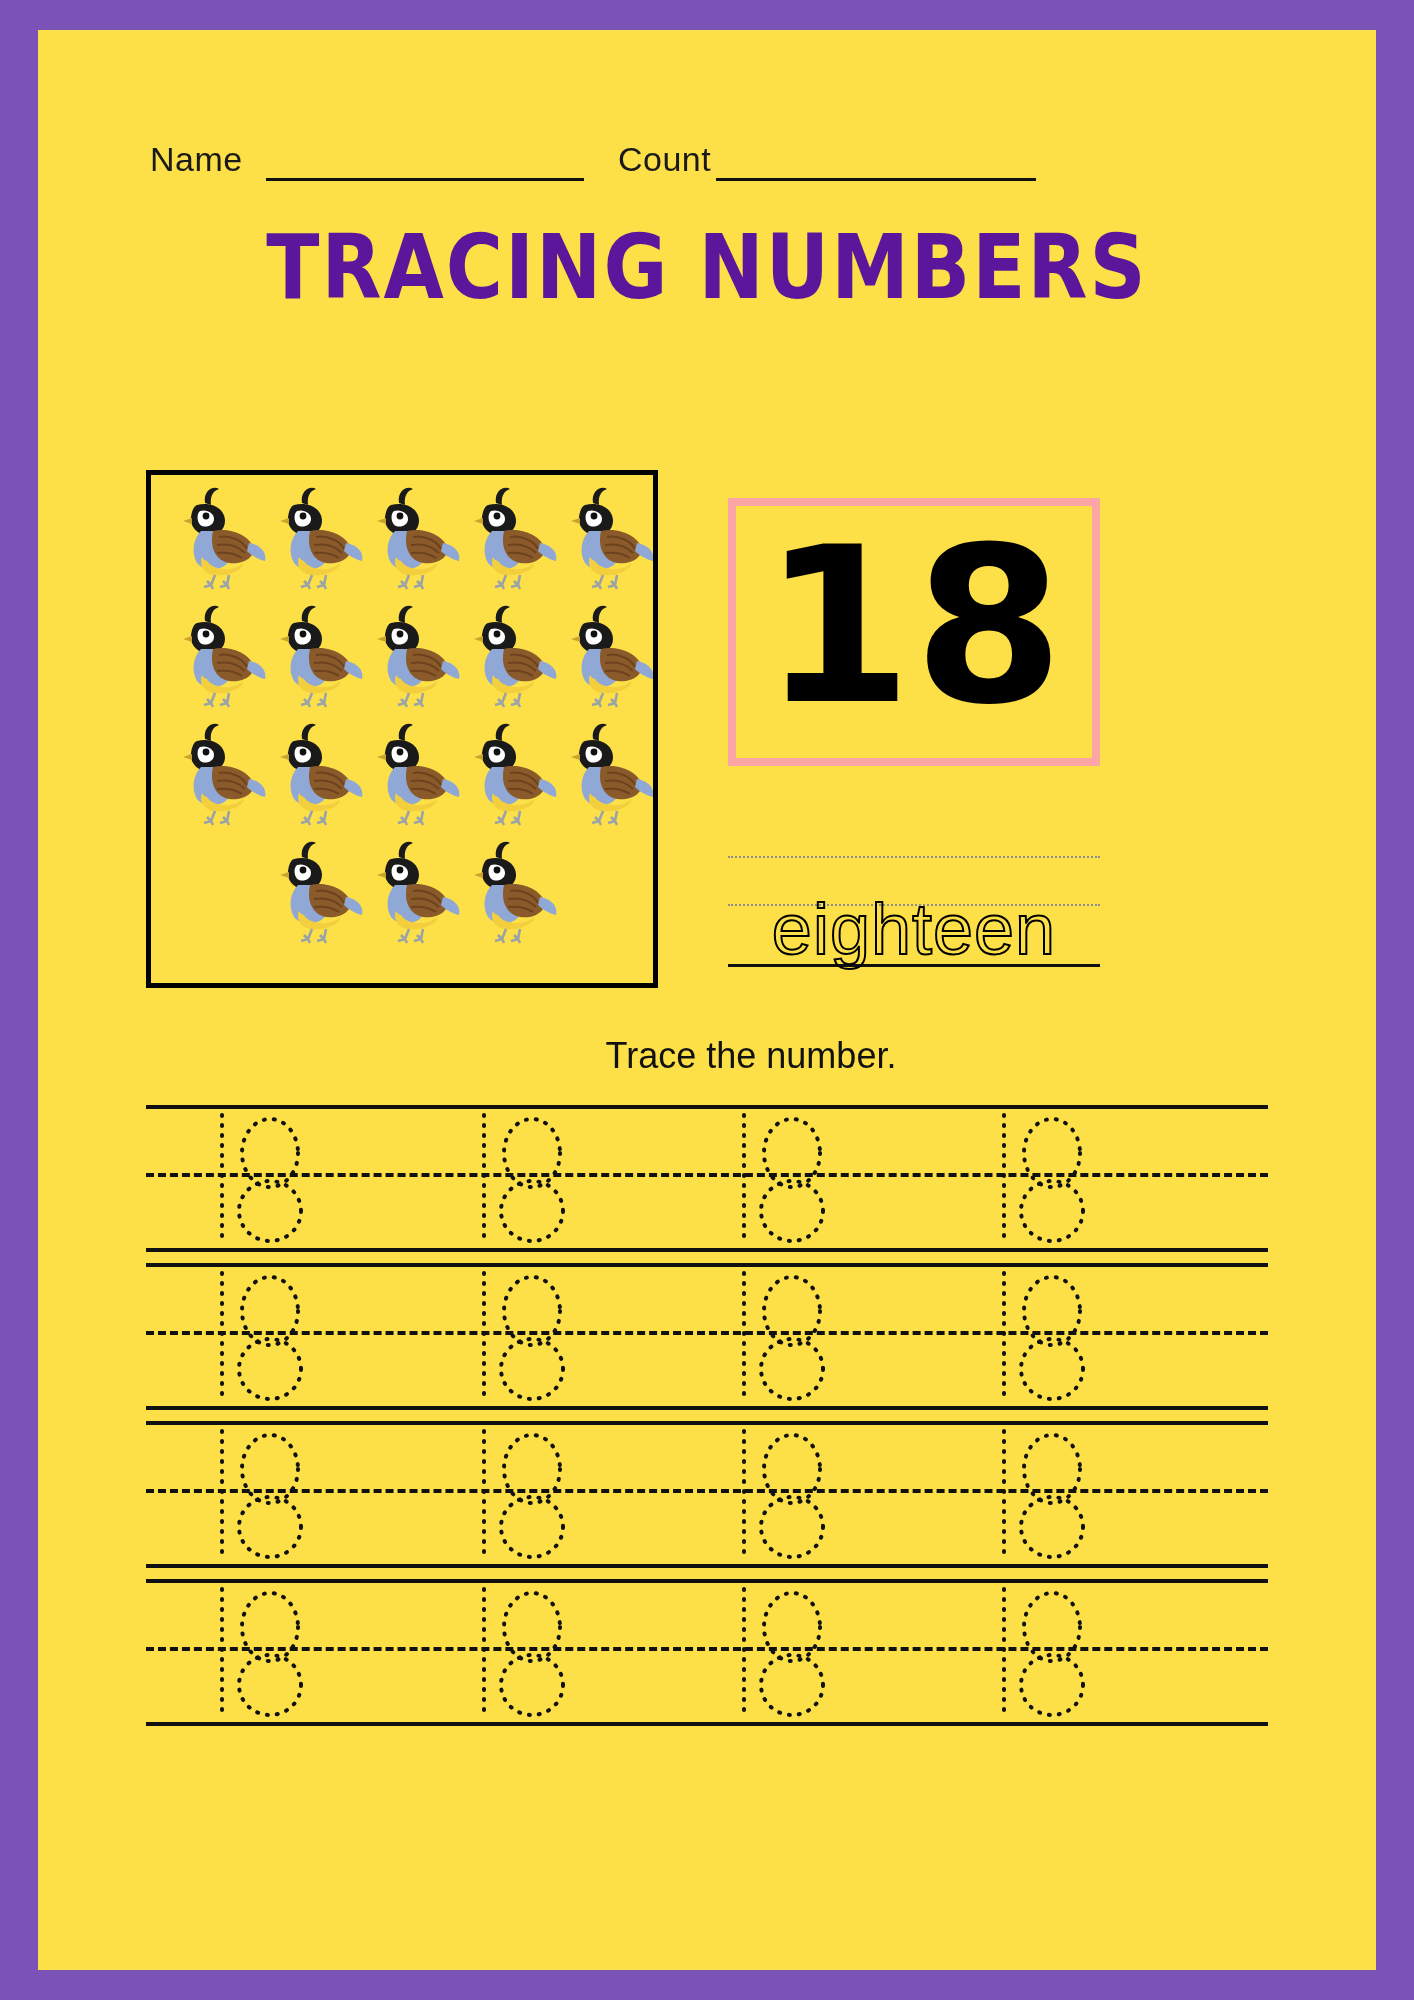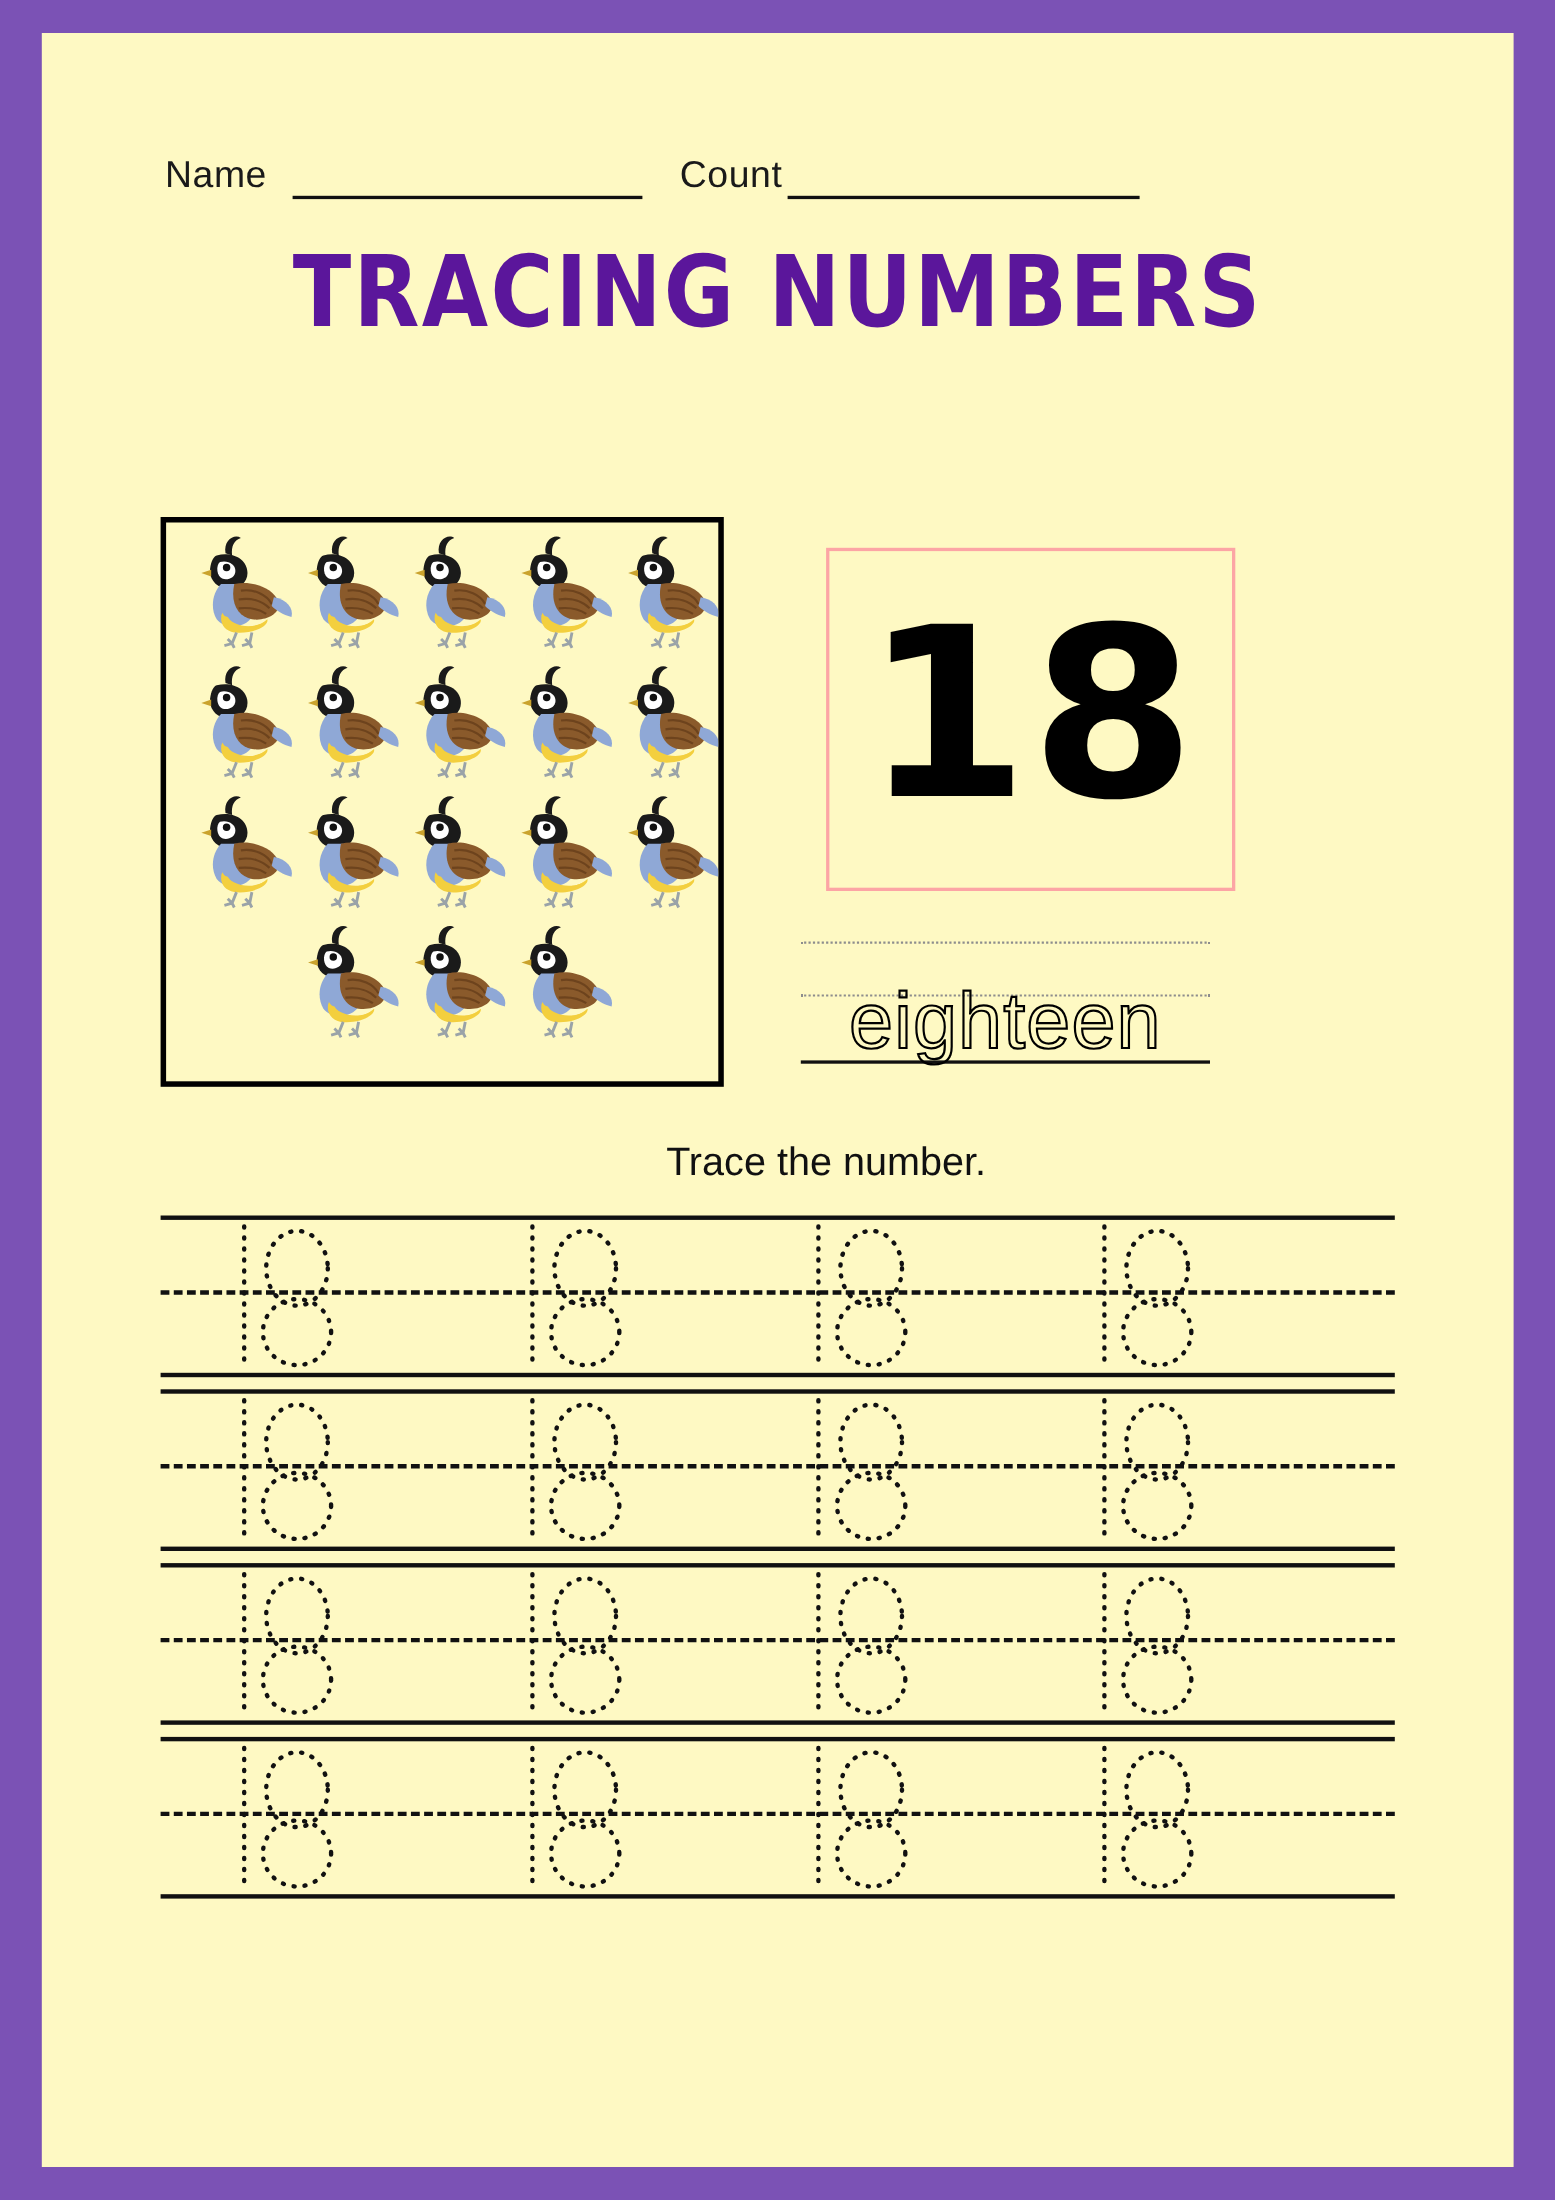--- a/index.html
+++ b/index.html
@@ -12,21 +12,21 @@
     background: #7b52b5;
     font-family: "Liberation Sans", sans-serif;
     overflow: hidden;
   }
   .page {
     position: absolute;
     left: 38px;
     top: 30px;
     width: 1338px;
     height: 1940px;
-    background: #fef9c3;
+    background: #fde047;
     box-sizing: border-box;
   }
 
   
   .namedate {
     position: absolute;
     left: 0;
     top: 100px;
     width: 100%;
     height: 60px;
@@ -94,25 +94,25 @@
   }
   .bird {
     position: absolute;
     width: 112px;
     height: 108px;
   }
 
   
   .num-box {
     position: absolute;
-    left: 713px;
+    left: 690px;
     top: 468px;
     width: 372px;
-    height: 312px;
-    border: 3px solid #fca5a5;
+    height: 268px;
+    border: 8px solid #fca5a5;
     box-sizing: border-box;
   }
   .num-box .numeral {
     position: absolute;
     left: 0; top: 50%;
     width: 100%;
     transform: translateY(-52%);
     text-align: center;
     font-family: "DejaVu Sans", sans-serif;
     font-weight: bold;

